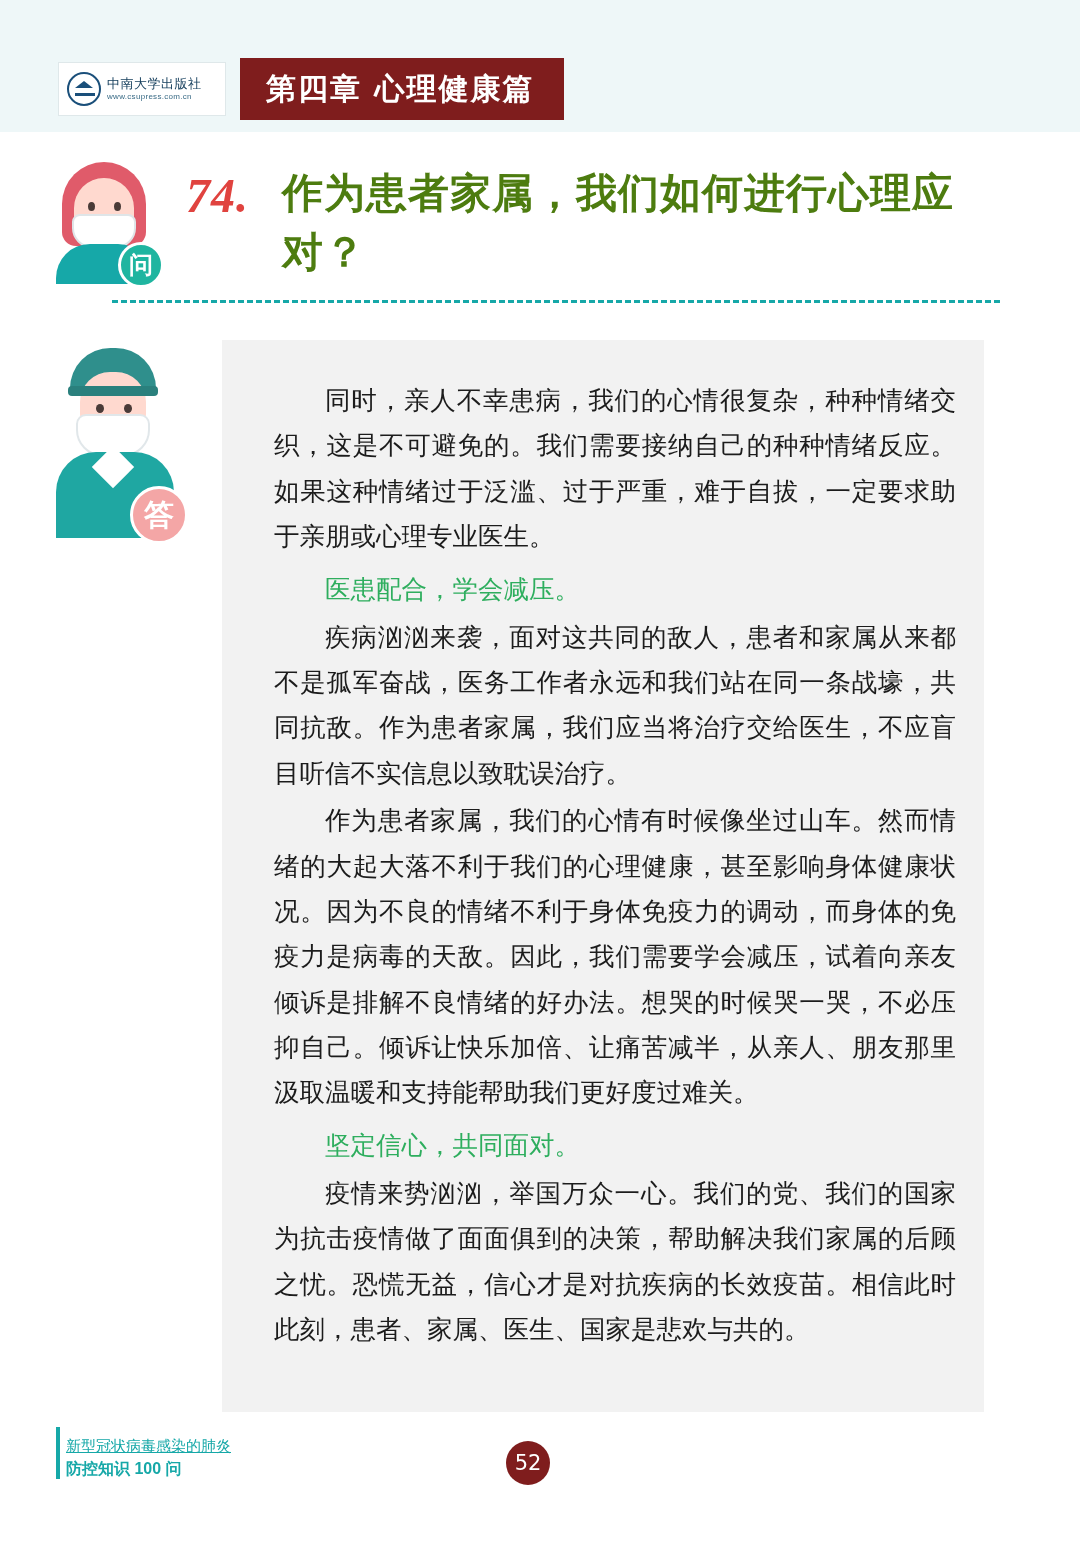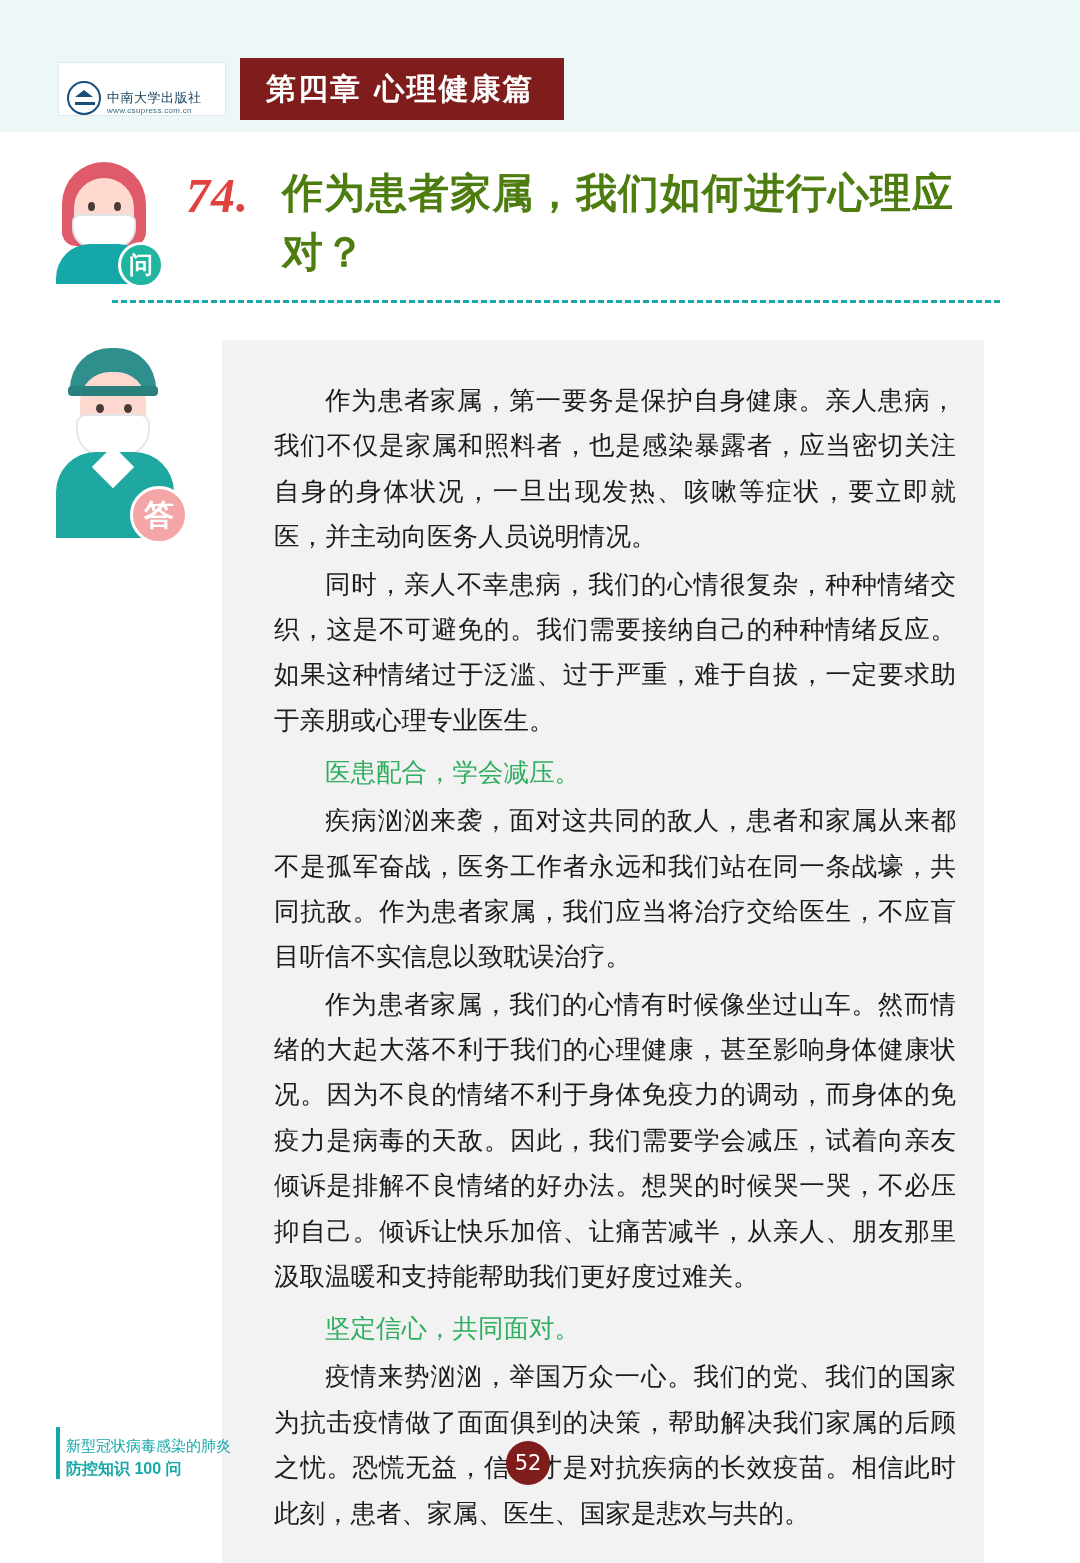--- a/index.html
+++ b/index.html
@@ -20,21 +20,21 @@
     height: 132px;
     background: #eef7f8;
   }
   .publisher-logo {
     position: absolute;
     top: 62px; left: 58px;
     width: 168px; height: 54px;
     background: #ffffff;
     border: 1px solid #dfe8ea;
     display: flex;
-    align-items: flex-end;
+    align-items: center;
     padding-left: 8px;
     gap: 6px;
   }
   .logo-seal {
     width: 34px; height: 34px;
     border-radius: 50%;
     border: 2px solid #1a4f7a;
     position: relative;
     flex: none;
   }
@@ -250,21 +250,21 @@
     position: absolute;
     bottom: 84px; left: 56px;
     width: 4px; height: 52px;
     background: #16a8a8;
   }
   .footer-text {
     position: absolute;
     bottom: 82px; left: 66px;
     line-height: 1.5;
   }
-  .footer-line1 { font-size: 15px; color: #16a8a8; }
+  .footer-line1 { font-size: 15px; color: #16a8a8; text-decoration: underline; }
   .footer-line2 { font-size: 16px; color: #16a8a8; font-weight: bold; }
   .page-badge {
     position: absolute;
     bottom: 78px; left: 506px;
     width: 44px; height: 44px;
     background: #7f1d1d;
     border-radius: 50%;
     color: #ffffff;
     font-size: 21px;
     display: flex; align-items: center; justify-content: center;
@@ -308,21 +308,20 @@
   <div class="a-cap-band"></div>
   <div class="a-eye l"></div>
   <div class="a-eye r"></div>
   <div class="a-mask"></div>
   <div class="a-body"></div>
   <div class="a-collar"></div>
   <div class="a-badge">答</div>
 </div>
 
 <div class="body-panel">
-  <p class="para">作为患者家属，第一要务是保护自身健康。亲人患病，我们不仅是家属和照料者，也是感染暴露者，应当密切关注自身的身体状况，一旦出现发热、咳嗽等症状，要立即就医，并主动向医务人员说明情况。</p>
   <p class="para">同时，亲人不幸患病，我们的心情很复杂，种种情绪交织，这是不可避免的。我们需要接纳自己的种种情绪反应。如果这种情绪过于泛滥、过于严重，难于自拔，一定要求助于亲朋或心理专业医生。</p>
   <p class="subhead">医患配合，学会减压。</p>
   <p class="para">疾病汹汹来袭，面对这共同的敌人，患者和家属从来都不是孤军奋战，医务工作者永远和我们站在同一条战壕，共同抗敌。作为患者家属，我们应当将治疗交给医生，不应盲目听信不实信息以致耽误治疗。</p>
   <p class="para">作为患者家属，我们的心情有时候像坐过山车。然而情绪的大起大落不利于我们的心理健康，甚至影响身体健康状况。因为不良的情绪不利于身体免疫力的调动，而身体的免疫力是病毒的天敌。因此，我们需要学会减压，试着向亲友倾诉是排解不良情绪的好办法。想哭的时候哭一哭，不必压抑自己。倾诉让快乐加倍、让痛苦减半，从亲人、朋友那里汲取温暖和支持能帮助我们更好度过难关。</p>
   <p class="subhead">坚定信心，共同面对。</p>
   <p class="para">疫情来势汹汹，举国万众一心。我们的党、我们的国家为抗击疫情做了面面俱到的决策，帮助解决我们家属的后顾之忧。恐慌无益，信心才是对抗疾病的长效疫苗。相信此时此刻，患者、家属、医生、国家是悲欢与共的。</p>
 </div>
 
 <div class="footer-rule"></div>
 <div class="footer-text">

